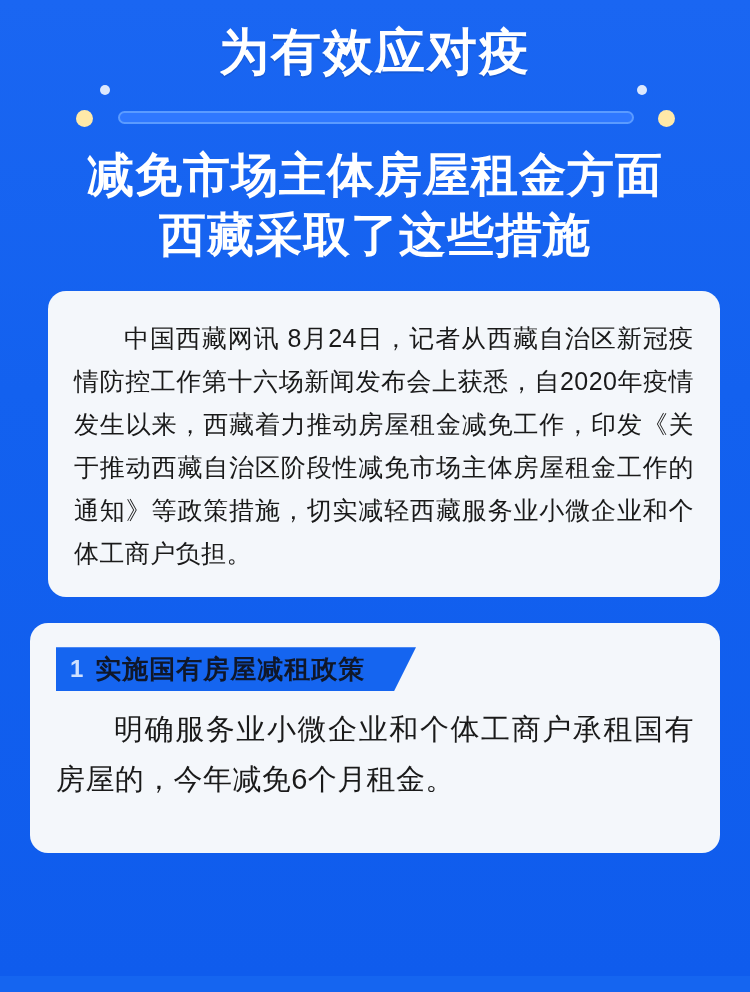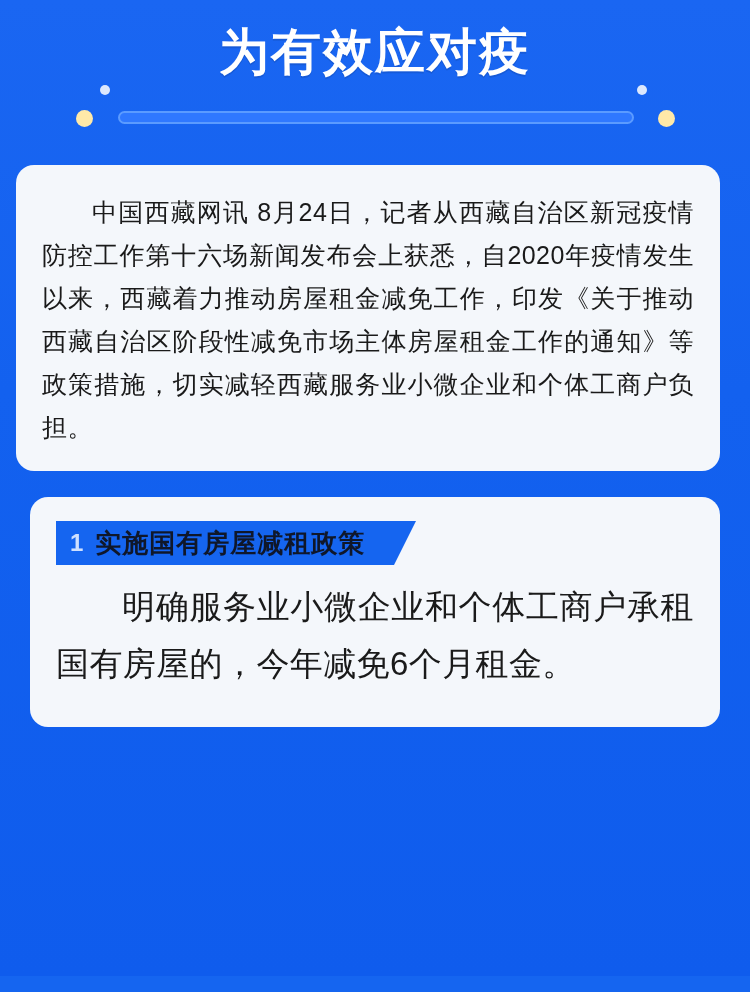--- a/index.html
+++ b/index.html
@@ -84,21 +84,21 @@
   .subtitle-line {
     color: #ffffff;
     font-size: 47px;
     font-weight: bold;
     line-height: 1.28;
     letter-spacing: 1px;
   }
 
   
   .card {
-    margin: 26px 30px 0 16px;
+    margin: 26px 30px 0 48px;
     background: #f4f7fb;
     border-radius: 18px;
     padding: 26px 26px 22px 26px;
     box-sizing: border-box;
   }
   .card p {
     margin: 0;
     color: #1a1a1a;
     font-size: 25px;
     line-height: 1.72;
@@ -143,21 +143,21 @@
     margin-right: 12px;
   }
   .section-head .title {
     color: #0f172a;
     font-size: 26px;
     font-weight: bold;
     letter-spacing: 1px;
   }
   .section-body {
     color: #1a1a1a;
-    font-size: 33px;
+    font-size: 29px;
     line-height: 1.72;
     text-align: justify;
     text-indent: 2em;
     letter-spacing: 0.4px;
     margin: 0;
   }
 </style>
 </head>
 <body>
 
@@ -168,20 +168,24 @@
   </div>
 
   <div class="divider">
     <span class="minidot m1"></span>
     <span class="minidot m2"></span>
     <span class="dot left"></span>
     <span class="bar"></span>
     <span class="dot right"></span>
   </div>
 
+  <div class="subtitle">
+    <div class="subtitle-line">减免市场主体房屋租金方面</div>
+    <div class="subtitle-line">西藏采取了这些措施</div>
+  </div>
 
   <div class="card">
     <p>中国西藏网讯 8月24日，记者从西藏自治区新冠疫情防控工作第十六场新闻发布会上获悉，自2020年疫情发生以来，西藏着力推动房屋租金减免工作，印发《关于推动西藏自治区阶段性减免市场主体房屋租金工作的通知》等政策措施，切实减轻西藏服务业小微企业和个体工商户负担。</p>
   </div>
 
   <div class="section-card">
     <div class="section-head">
       <div class="tag">
         <span class="num">1</span>
         <span class="title">实施国有房屋减租政策</span>

